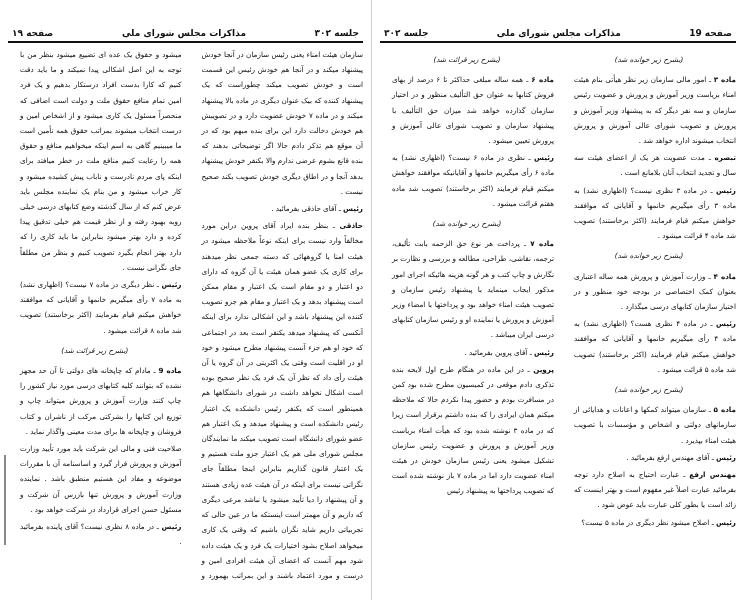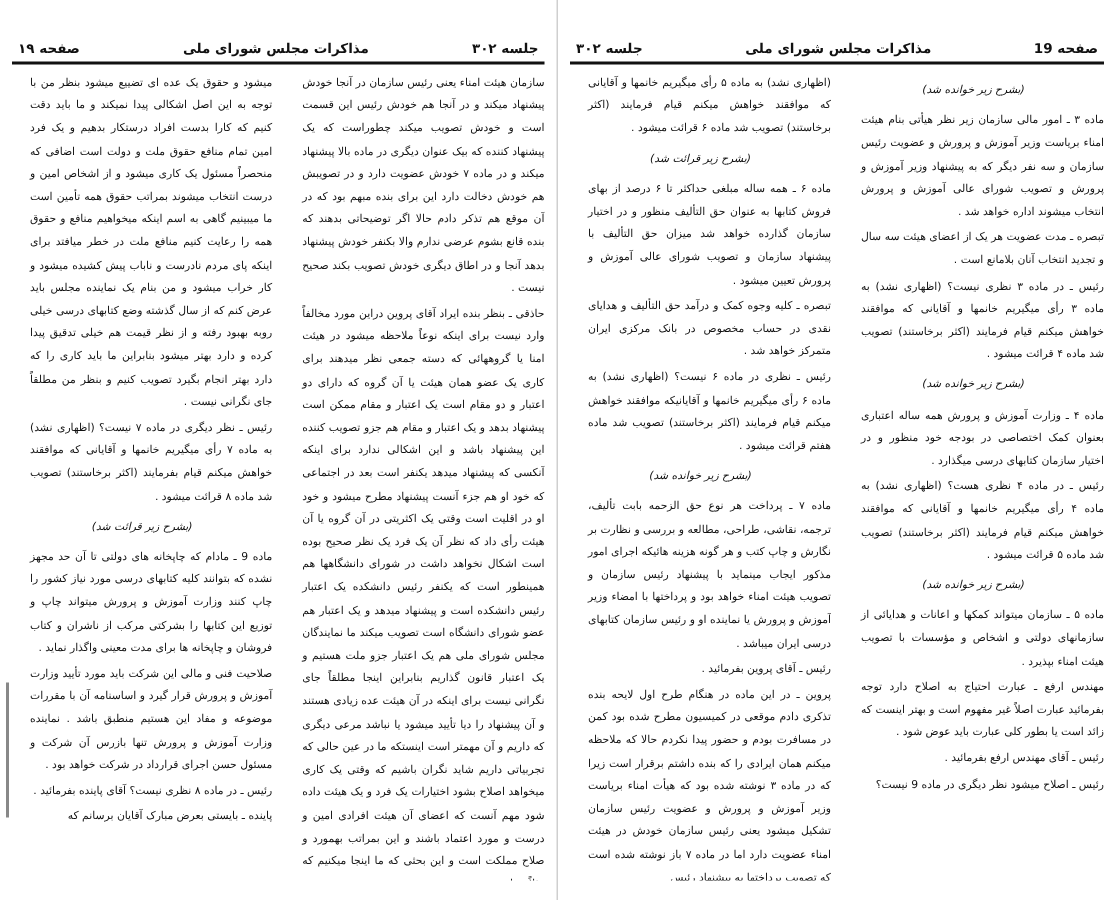--- a/index.html
+++ b/index.html
@@ -5,47 +5,47 @@
   html, body { margin:0; padding:0; background:#ffffff; }
   body { width:745px; height:600px; overflow:hidden; position:relative; font-family:"DejaVu Sans", sans-serif; color:#111; }
   .spread { position:absolute; left:0; top:0; width:745px; height:600px; display:flex; }
   .page { position:relative; width:372px; height:600px; box-sizing:border-box; padding:28px 8px 0 8px; }
   .page.left { border-right:1px solid #cfcfcf; }
   .header { direction:rtl; display:flex; justify-content:space-between; align-items:flex-end; font-size:9px; font-weight:bold; padding:0 4px 3px 4px; border-bottom:2px solid #111; margin-bottom:4px; }
   .cols { display:flex; flex-direction:row-reverse; gap:8px; height:540px; }
   .col { flex:1; direction:rtl; text-align:justify; font-size:7.2px; line-height:15.2px; overflow:hidden; }
   .col p { margin:0 0 2px 12px; }
   .center { text-align:center; margin:5px 0 !important;font-style:italic; }
-  .speaker { font-weight:normal; }
+  .speaker { font-weight:bold; }
   .gutter-mark { position:absolute; left:4px; top:455px; width:2px; height:90px; background:#888; }
 </style>
 </head>
 <body>
 
 <div class="spread">
 
   <div class="page left">
     <div class="header">
       <span>جلسه ۳۰۲</span>
       <span>مذاکرات مجلس شورای ملی</span>
       <span>صفحه ۱۹</span>
     </div>
     <div class="cols">
       <div class="col">
           <p>سازمان هیئت امناء یعنی رئیس سازمان در آنجا خودش پیشنهاد میکند و در آنجا هم خودش رئیس این قسمت است و خودش تصویب میکند چطوراست که یک پیشنهاد کننده که بیک عنوان دیگری در ماده بالا پیشنهاد میکند و در ماده ۷ خودش عضویت دارد و در تصویبش هم خودش دخالت دارد این برای بنده مبهم بود که در آن موقع هم تذکر دادم حالا اگر توضیحاتی بدهند که بنده قانع بشوم عرضی ندارم والا بکنفر خودش پیشنهاد بدهد آنجا و در اطاق دیگری خودش تصویب بکند صحیح نیست .</p>
+          <p><span class="speaker">رئیس</span> <span>ـ آقای حاذقی بفرمائید .</span></p>
           <p><span class="speaker">حاذقی</span> <span>ـ بنظر بنده ایراد آقای پروین دراین مورد مخالفاً وارد نیست برای اینکه نوعاً ملاحظه میشود در هیئت امنا یا گروههائی که دسته جمعی نظر میدهند برای کاری یک عضو همان هیئت یا آن گروه که دارای دو اعتبار و دو مقام است یک اعتبار و مقام ممکن است پیشنهاد بدهد و یک اعتبار و مقام هم جزو تصویب کننده این پیشنهاد باشد و این اشکالی ندارد برای اینکه آنکسی که پیشنهاد میدهد یکنفر است بعد در اجتماعی که خود او هم جزء آنست پیشنهاد مطرح میشود و خود او در اقلیت است وقتی یک اکثریتی در آن گروه یا آن هیئت رأی داد که نظر آن یک فرد یک نظر صحیح بوده است اشکال نخواهد داشت در شورای دانشگاهها هم همینطور است که یکنفر رئیس دانشکده یک اعتبار رئیس دانشکده است و پیشنهاد میدهد و یک اعتبار هم عضو شورای دانشگاه است تصویب میکند ما نمایندگان مجلس شورای ملی هم یک اعتبار جزو ملت هستیم و یک اعتبار قانون گذاریم بنابراین اینجا مطلقاً جای نگرانی نیست برای اینکه در آن هیئت عده زیادی هستند و آن پیشنهاد را دیا تأیید میشود یا نباشد مرعی دیگری که داریم و آن مهمتر است اینستکه ما در عین حالی که تجربیاتی داریم شاید نگران باشیم که وقتی یک کاری میخواهد اصلاح بشود اختیارات یک فرد و یک هیئت داده شود مهم آنست که اعضای آن هیئت افرادی امین و درست و مورد اعتماد باشند و این بمراتب بهمورد و صلاح مملکت است و این بحثی که ما اینجا میکنیم که مثلاً چرا محدود</span></p>
         </div>
       <div class="col">
           <p>میشود و حقوق یک عده ای تضییع میشود بنظر من با توجه به این اصل اشکالی پیدا نمیکند و ما باید دقت کنیم که کارا بدست افراد درستکار بدهیم و یک فرد امین تمام منافع حقوق ملت و دولت است اضافی که منحصراً مسئول یک کاری میشود و از اشخاص امین و درست انتخاب میشوند بمراتب حقوق همه تأمین است ما میبینیم گاهی به اسم اینکه میخواهیم منافع و حقوق همه را رعایت کنیم منافع ملت در خطر میافتد برای اینکه پای مردم نادرست و ناباب پیش کشیده میشود و کار خراب میشود و من بنام یک نماینده مجلس باید عرض کنم که از سال گذشته وضع کتابهای درسی خیلی روبه بهبود رفته و از نظر قیمت هم خیلی تدقیق پیدا کرده و دارد بهتر میشود بنابراین ما باید کاری را که دارد بهتر انجام بگیرد تصویب کنیم و بنظر من مطلقاً جای نگرانی نیست .</p>
           <p><span class="speaker">رئیس</span> <span>ـ نظر دیگری در ماده ۷ نیست؟ (اظهاری نشد) به ماده ۷ رأی میگیریم خانمها و آقایانی که موافقند خواهش میکنم قیام بفرمایند (اکثر برخاستند) تصویب شد ماده ۸ قرائت میشود .</span></p>
           <p class="center">(بشرح زیر قرائت شد)</p>
           <p><span class="speaker">ماده 9</span> <span>ـ مادام که چاپخانه های دولتی تا آن حد مجهز نشده که بتوانند کلیه کتابهای درسی مورد نیاز کشور را چاپ کنند وزارت آموزش و پرورش میتواند چاپ و توزیع این کتابها را بشرکتی مرکب از ناشران و کتاب فروشان و چاپخانه ها برای مدت معینی واگذار نماید .</span></p>
           <p>صلاحیت فنی و مالی این شرکت باید مورد تأیید وزارت آموزش و پرورش قرار گیرد و اساسنامه آن با مقررات موضوعه و مفاد این هستیم منطبق باشد . نماینده وزارت آموزش و پرورش تنها بازرس آن شرکت و مسئول حسن اجرای قرارداد در شرکت خواهد بود .</p>
           <p><span class="speaker">رئیس</span> <span>ـ در ماده ۸ نظری نیست؟ آقای پاینده بفرمائید .</span></p>
-          <p><span class="speaker">پاینده</span> <span>ـ بایستی بعرض مبارک آقایان برسانم که</span></p>
         </div>
     </div>
     <div class="gutter-mark"></div>
   </div>
 
   <div class="page right">
     <div class="header">
       <span>صفحه 19</span>
       <span>مذاکرات مجلس شورای ملی</span>
       <span>جلسه ۳۰۲</span>
@@ -54,29 +54,27 @@
       <div class="col">
           <p class="center">(بشرح زیر خوانده شد)</p>
           <p><span class="speaker">ماده ۳</span> <span>ـ امور مالی سازمان زیر نظر هیأتی بنام هیئت امناء بریاست وزیر آموزش و پرورش و عضویت رئیس سازمان و سه نفر دیگر که به پیشنهاد وزیر آموزش و پرورش و تصویب شورای عالی آموزش و پرورش انتخاب میشوند اداره خواهد شد .</span></p>
           <p><span class="speaker">تبصره</span> <span>ـ مدت عضویت هر یک از اعضای هیئت سه سال و تجدید انتخاب آنان بلامانع است .</span></p>
           <p><span class="speaker">رئیس</span> <span>ـ در ماده ۳ نظری نیست؟ (اظهاری نشد) به ماده ۳ رأی میگیریم خانمها و آقایانی که موافقند خواهش میکنم قیام فرمایند (اکثر برخاستند) تصویب شد ماده ۴ قرائت میشود .</span></p>
           <p class="center">(بشرح زیر خوانده شد)</p>
           <p><span class="speaker">ماده ۴</span> <span>ـ وزارت آموزش و پرورش همه ساله اعتباری بعنوان کمک اختصاصی در بودجه خود منظور و در اختیار سازمان کتابهای درسی میگذارد .</span></p>
           <p><span class="speaker">رئیس</span> <span>ـ در ماده ۴ نظری هست؟ (اظهاری نشد) به ماده ۴ رأی میگیریم خانمها و آقایانی که موافقند خواهش میکنم قیام فرمایند (اکثر برخاستند) تصویب شد ماده ۵ قرائت میشود .</span></p>
           <p class="center">(بشرح زیر خوانده شد)</p>
           <p><span class="speaker">ماده ۵</span> <span>ـ سازمان میتواند کمکها و اعانات و هدایائی از سازمانهای دولتی و اشخاص و مؤسسات با تصویب هیئت امناء بپذیرد .</span></p>
+          <p><span class="speaker">رئیس</span> <span>ـ آقای مهندس ارفع بفرمائید .</span></p>
           <p><span class="speaker">مهندس ارفع</span> <span>ـ عبارت احتیاج به اصلاح دارد توجه بفرمائید عبارت اصلاً غیر مفهوم است و بهتر اینست که زائد است یا بطور کلی عبارت باید عوض شود .</span></p>
-          <p><span class="speaker">رئیس</span> <span>ـ آقای مهندس ارفع بفرمائید .</span></p>
-          <p><span class="speaker">رئیس</span> <span>ـ اصلاح میشود نظر دیگری در ماده 9 نیست؟</span></p>
+          <p><span class="speaker">رئیس</span> <span>ـ اصلاح میشود نظر دیگری در ماده ۵ نیست؟</span></p>
         </div>
       <div class="col">
-          <p>(اظهاری نشد) به ماده ۵ رأی میگیریم خانمها و آقایانی که موافقند خواهش میکنم قیام فرمایند (اکثر برخاستند) تصویب شد ماده ۶ قرائت میشود .</p>
           <p class="center">(بشرح زیر قرائت شد)</p>
           <p><span class="speaker">ماده ۶</span> <span>ـ همه ساله مبلغی حداکثر تا ۶ درصد از بهای فروش کتابها به عنوان حق التألیف منظور و در اختیار سازمان گذارده خواهد شد میزان حق التألیف با پیشنهاد سازمان و تصویب شورای عالی آموزش و پرورش تعیین میشود .</span></p>
-          <p><span class="speaker">تبصره</span> <span>ـ کلیه وجوه کمک و درآمد حق التألیف و هدایای نقدی در حساب مخصوص در بانک مرکزی ایران متمرکز خواهد شد .</span></p>
           <p><span class="speaker">رئیس</span> <span>ـ نظری در ماده ۶ نیست؟ (اظهاری نشد) به ماده ۶ رأی میگیریم خانمها و آقایانیکه موافقند خواهش میکنم قیام فرمایند (اکثر برخاستند) تصویب شد ماده هفتم قرائت میشود .</span></p>
           <p class="center">(بشرح زیر خوانده شد)</p>
           <p><span class="speaker">ماده ۷</span> <span>ـ پرداخت هر نوع حق الزحمه بابت تألیف، ترجمه، نقاشی، طراحی، مطالعه و بررسی و نظارت بر نگارش و چاپ کتب و هر گونه هزینه هائیکه اجرای امور مذکور ایجاب مینماید با پیشنهاد رئیس سازمان و تصویب هیئت امناء خواهد بود و پرداختها با امضاء وزیر آموزش و پرورش یا نماینده او و رئیس سازمان کتابهای درسی ایران میباشد .</span></p>
           <p><span class="speaker">رئیس</span> <span>ـ آقای پروین بفرمائید .</span></p>
           <p><span class="speaker">پروین</span> <span>ـ در این ماده در هنگام طرح اول لایحه بنده تذکری دادم موقعی در کمیسیون مطرح شده بود کمن در مسافرت بودم و حضور پیدا نکردم حالا که ملاحظه میکنم همان ایرادی را که بنده داشتم برقرار است زیرا که در ماده ۳ نوشته شده بود که هیأت امناء بریاست وزیر آموزش و پرورش و عضویت رئیس سازمان تشکیل میشود یعنی رئیس سازمان خودش در هیئت امناء عضویت دارد اما در ماده ۷ باز نوشته شده است که تصویب پرداختها به پیشنهاد رئیس</span></p>
         </div>
     </div>
   </div>
 
 </div>

